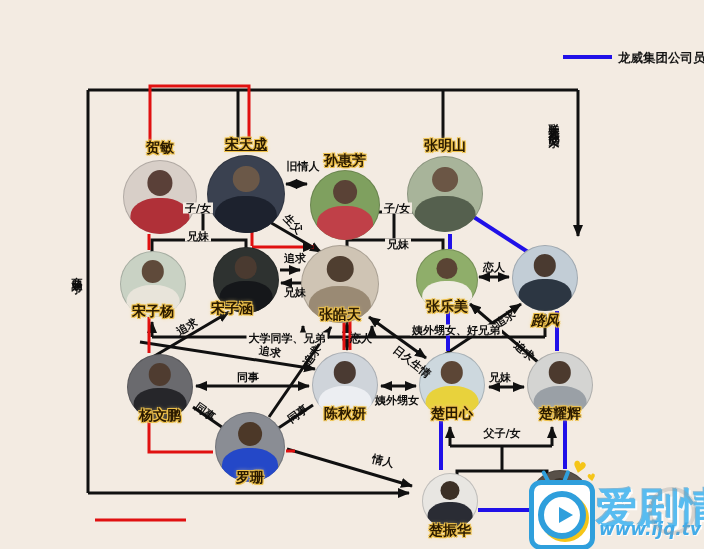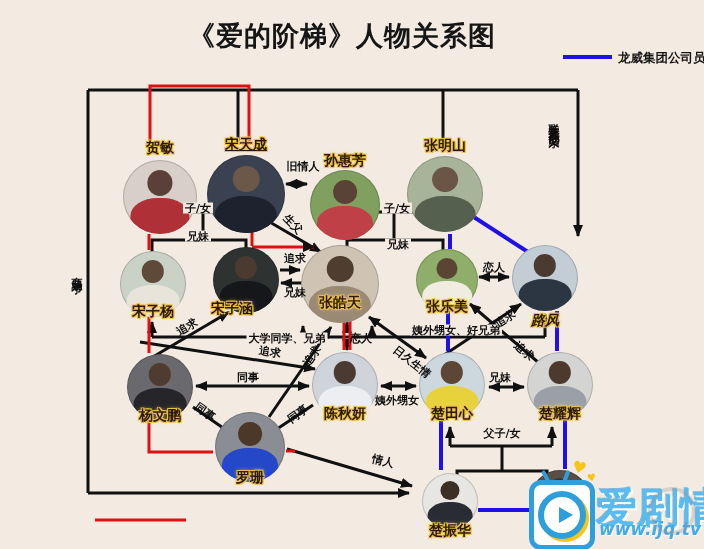--- a/index.html
+++ b/index.html
@@ -103,21 +103,20 @@
       <path d="M466 212 L528 252"></path>
       <path d="M450 234 V249"></path>
       <path d="M448 311 V351"></path>
       <path d="M557 311 V351"></path>
       <path d="M441 419 V470"></path>
       <path d="M565 419 V469"></path>
       <path d="M478 510 H531"></path>
     </g>
   </svg>
 
-  <h1 class="title">《爱的阶梯》人物关系图</h1>
 
   <div class="legend-text" style="left:618px;top:50px;font-size:12.5px;">龙威集团公司员工</div>
 
   <div class="photo" style="left:123px;top:160px;width:74px;height:74px;background:#d8cfc8;">
       <i class="hd" style="background:#5a4038;"></i>
       <i class="bd" style="background:#b03038;"></i>
     </div>
   <div class="photo" style="left:207px;top:155px;width:78px;height:78px;background:#3a4150;">
       <i class="hd" style="background:#6b5848;"></i>
       <i class="bd" style="background:#1d222e;"></i>
@@ -178,21 +177,21 @@
       <i class="hd" style="background:#3c332a;"></i>
       <i class="bd" style="background:#2c261f;"></i>
     </div>
 
   <div class="pname" style="left:160px;top:139px;">贺敏</div>
   <div class="pname" style="left:246px;top:136px;text-decoration:underline;">宋天成</div>
   <div class="pname" style="left:345px;top:152px;text-align:right;">孙惠芳</div>
   <div class="pname" style="left:445px;top:137px;">张明山</div>
   <div class="pname" style="left:153px;top:303px;">宋子杨</div>
   <div class="pname" style="left:232px;top:300px;">宋子涵</div>
-  <div class="pname" style="left:340px;top:294px;">张皓天</div>
+  <div class="pname" style="left:340px;top:306px;">张皓天</div>
   <div class="pname" style="left:447px;top:298px;">张乐美</div>
   <div class="pname" style="left:545px;top:312px;font-style:italic;">路风</div>
   <div class="pname" style="left:160px;top:407px;">杨文鹏</div>
   <div class="pname" style="left:345px;top:405px;">陈秋妍</div>
   <div class="pname" style="left:452px;top:405px;">楚田心</div>
   <div class="pname" style="left:560px;top:405px;">楚耀辉</div>
   <div class="pname" style="left:250px;top:469px;">罗珊</div>
   <div class="pname" style="left:450px;top:522px;">楚振华</div>
   <div class="pname" style="left:560px;top:522px;">夏</div>
 

